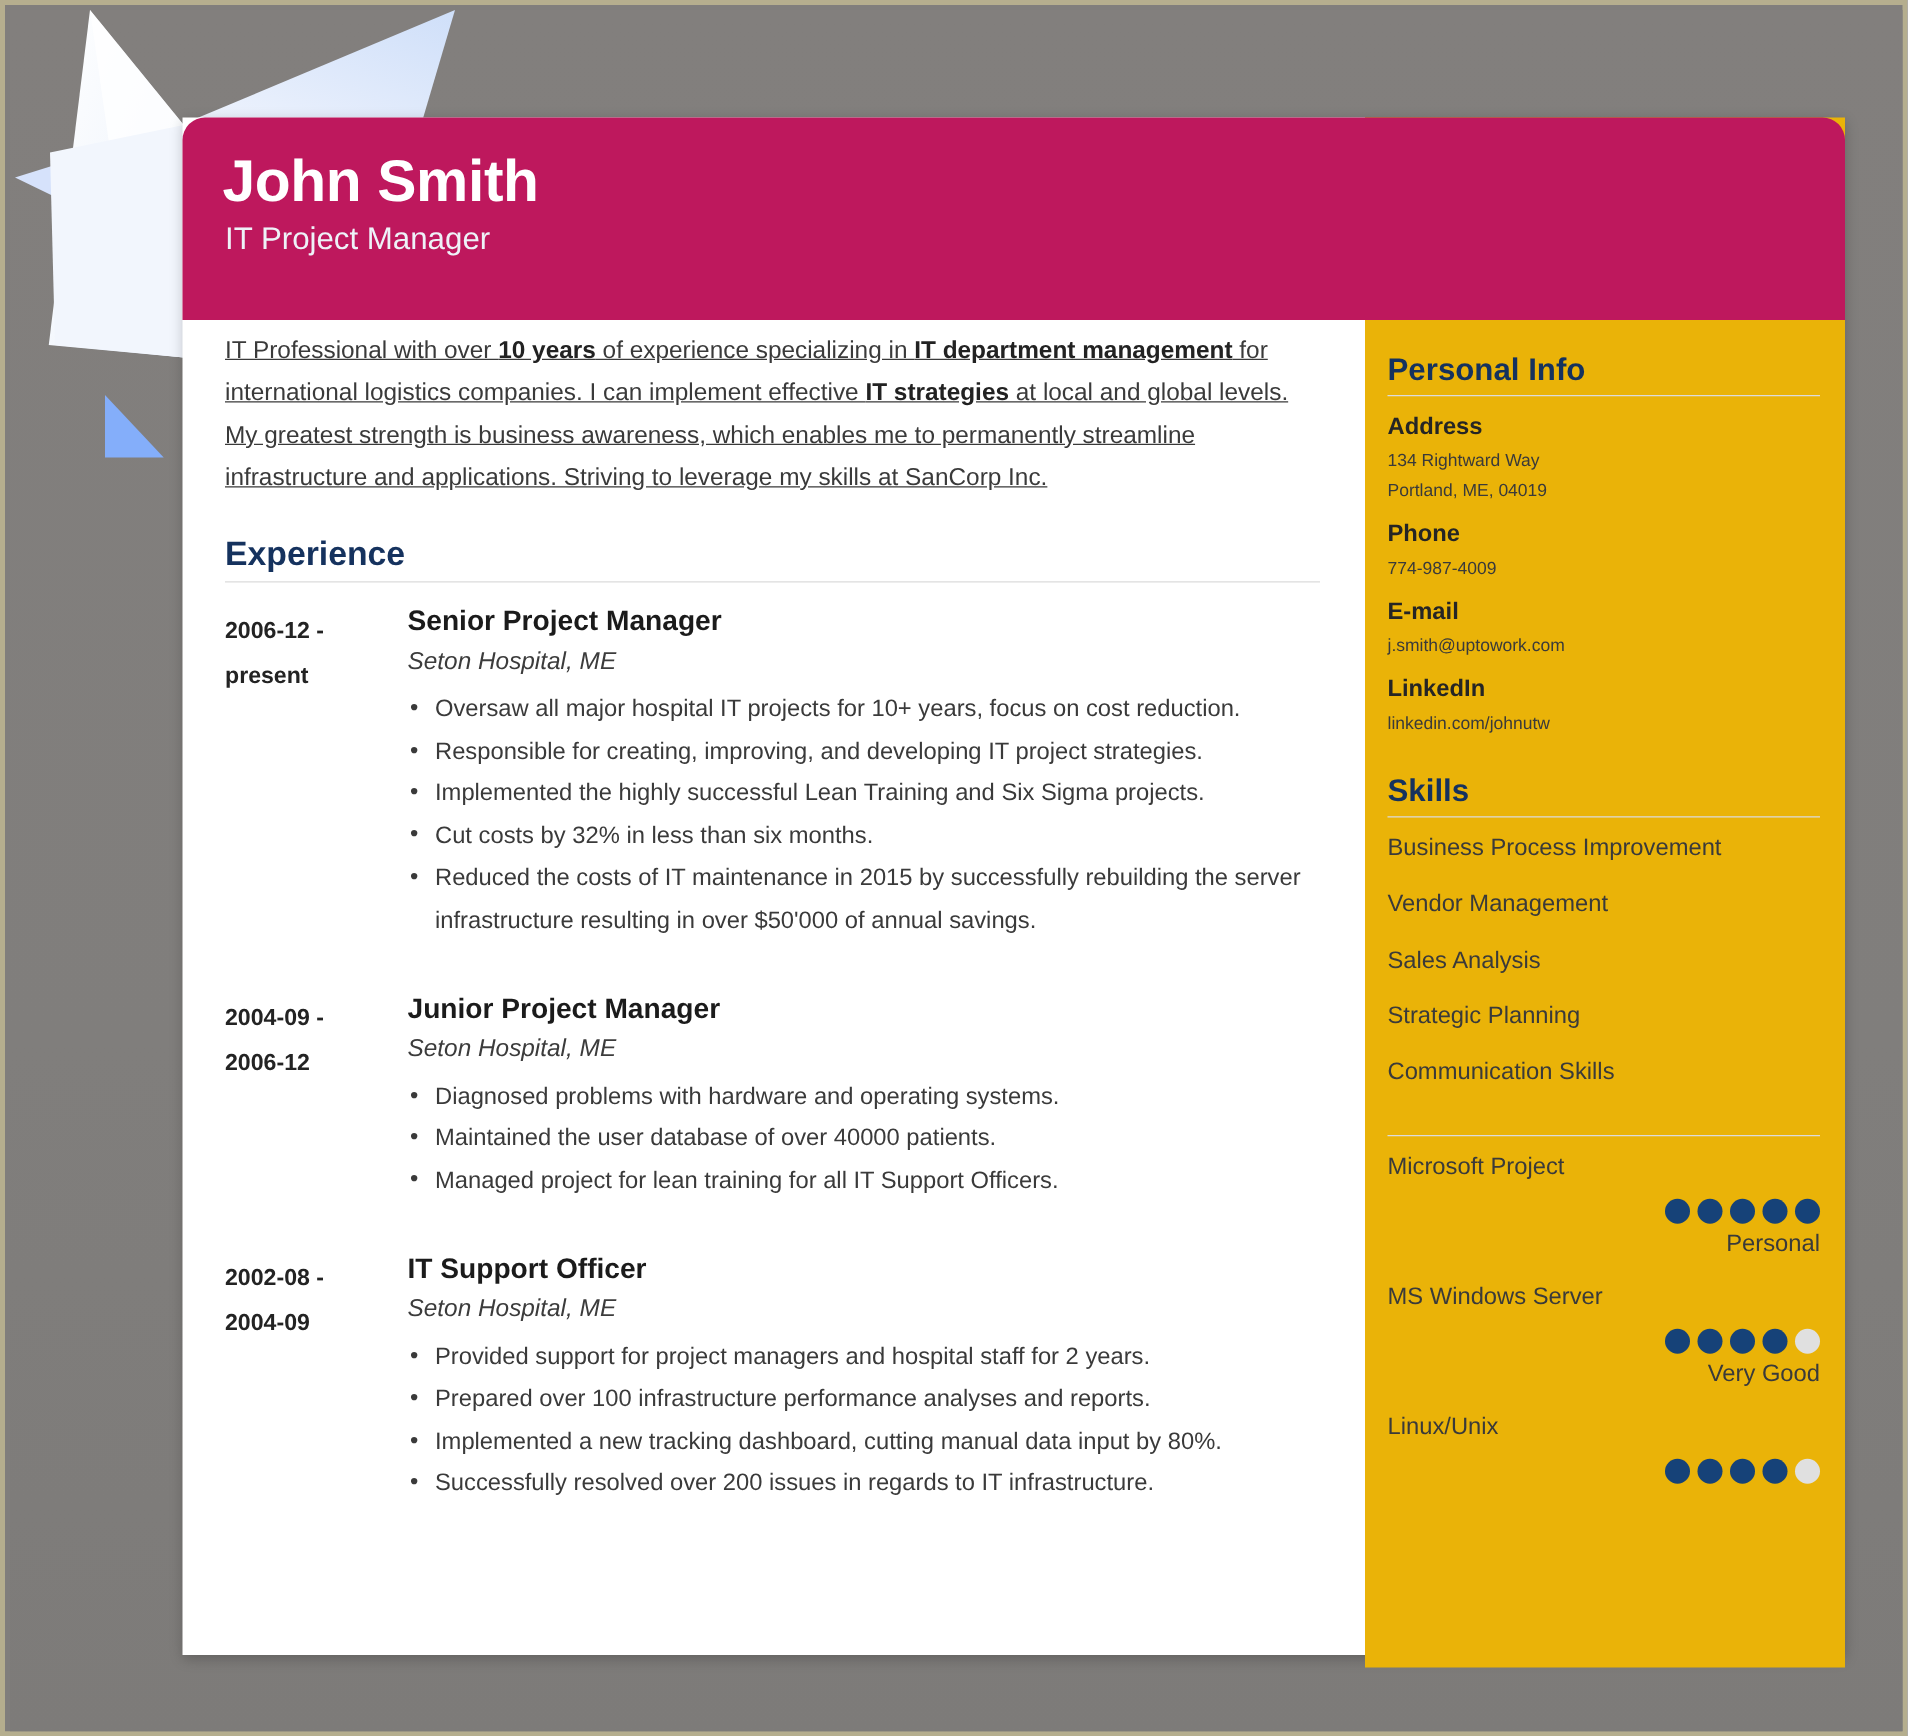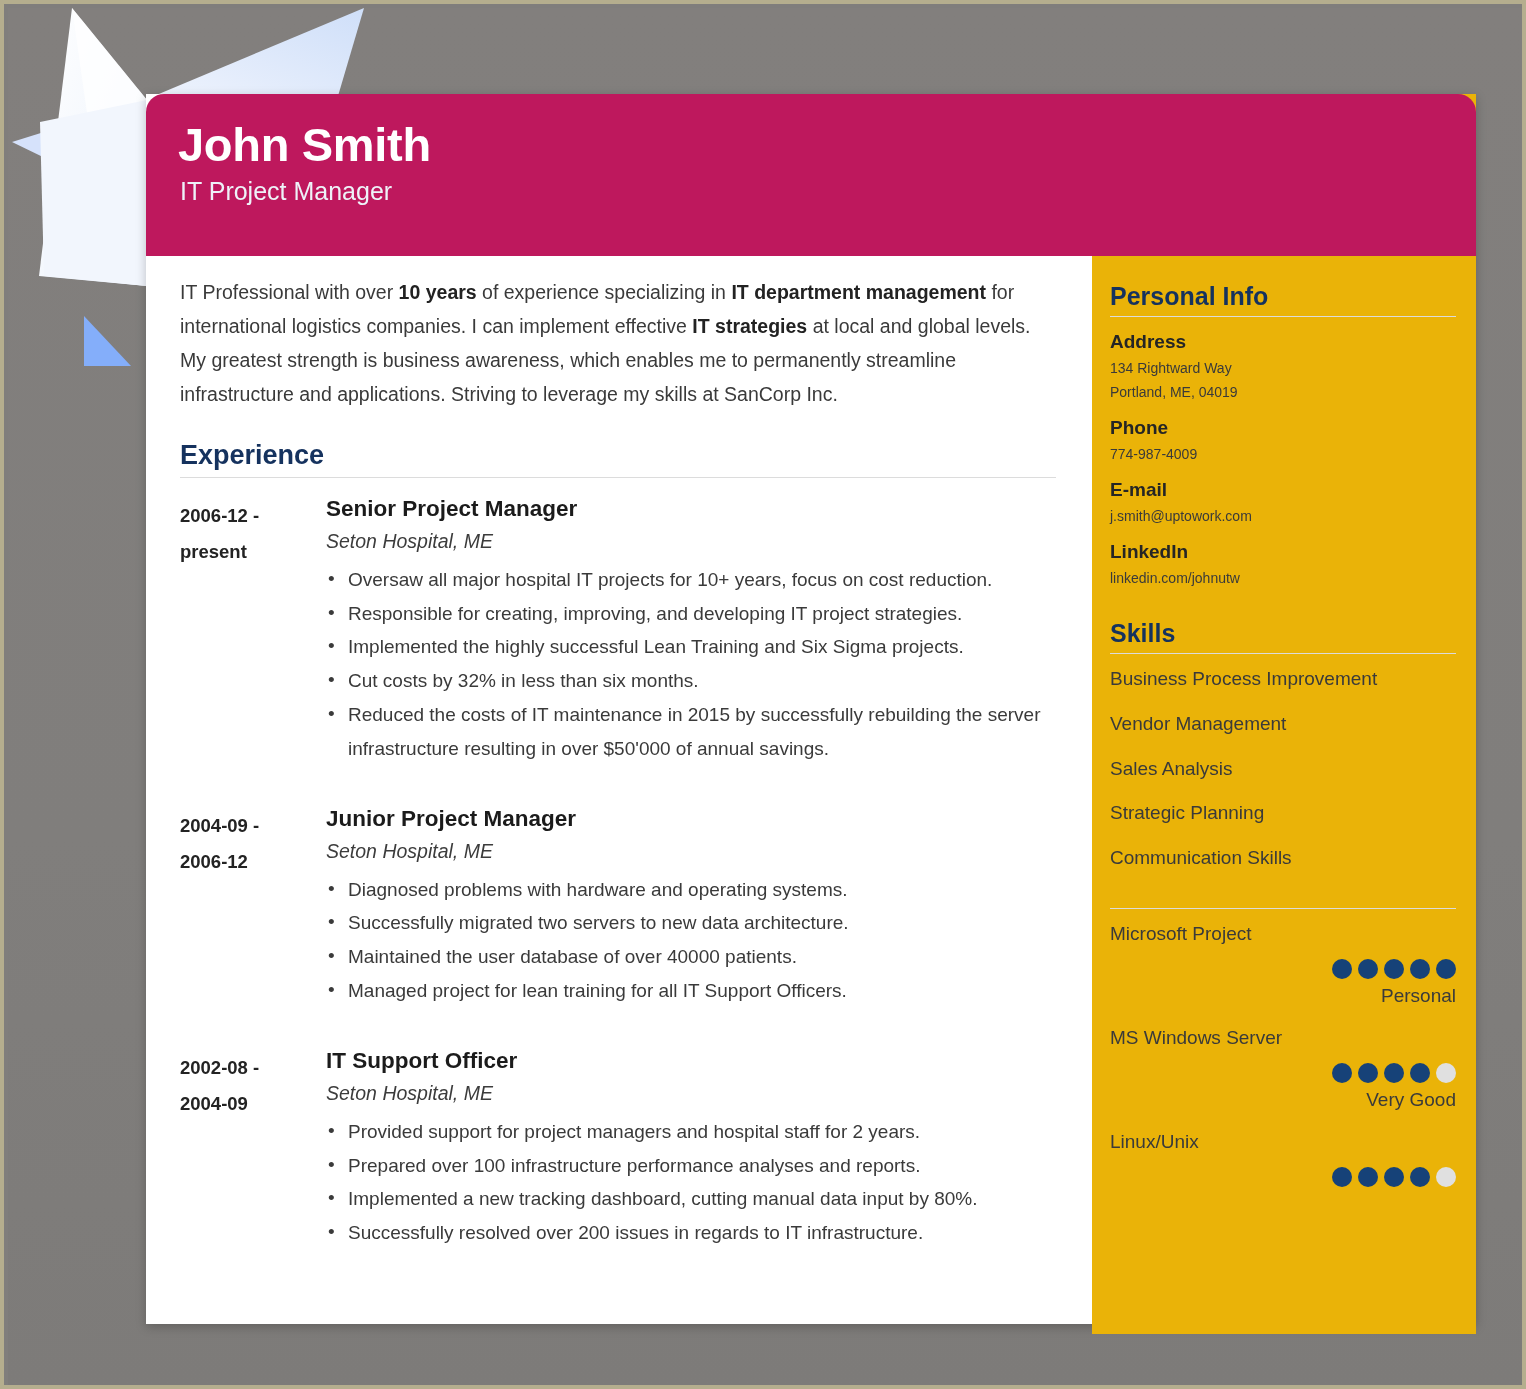--- a/index.html
+++ b/index.html
@@ -94,21 +94,22 @@
   }
 
   #main-inner {
     padding: 170px 36px 0 34px;
   }
 
   #summary {
     font-size: 19.5px;
     color: #3a3a3a;
     line-height: 1.74;
-    margin: 12px 0 6px 0;
+    margin: 0 0 6px 0;
+    text-decoration: underline;
   }
   #summary b { color: #222; font-weight: bold; }
 
   h2.section-title {
     color: #15325e;
     font-size: 27px;
     font-weight: bold;
     margin: 28px 0 0 0;
     padding-bottom: 6px;
   }
@@ -295,21 +296,20 @@
             <div class="job">
               <div class="job-dates">
                 <div>2004-09 -</div>
                 <div>2006-12</div>
               </div>
               <div class="job-body">
                 <div class="job-role">Junior Project Manager</div>
                 <div class="job-company">Seton Hospital, ME</div>
                 <ul class="bullets">
                   <li>Diagnosed problems with hardware and operating systems.</li>
-                  <li>Successfully migrated two servers to new data architecture.</li>
                   <li>Maintained the user database of over 40000 patients.</li>
                   <li>Managed project for lean training for all IT Support Officers.</li>
                 </ul>
               </div>
             </div>
             <div class="job">
               <div class="job-dates">
                 <div>2002-08 -</div>
                 <div>2004-09</div>
               </div>

